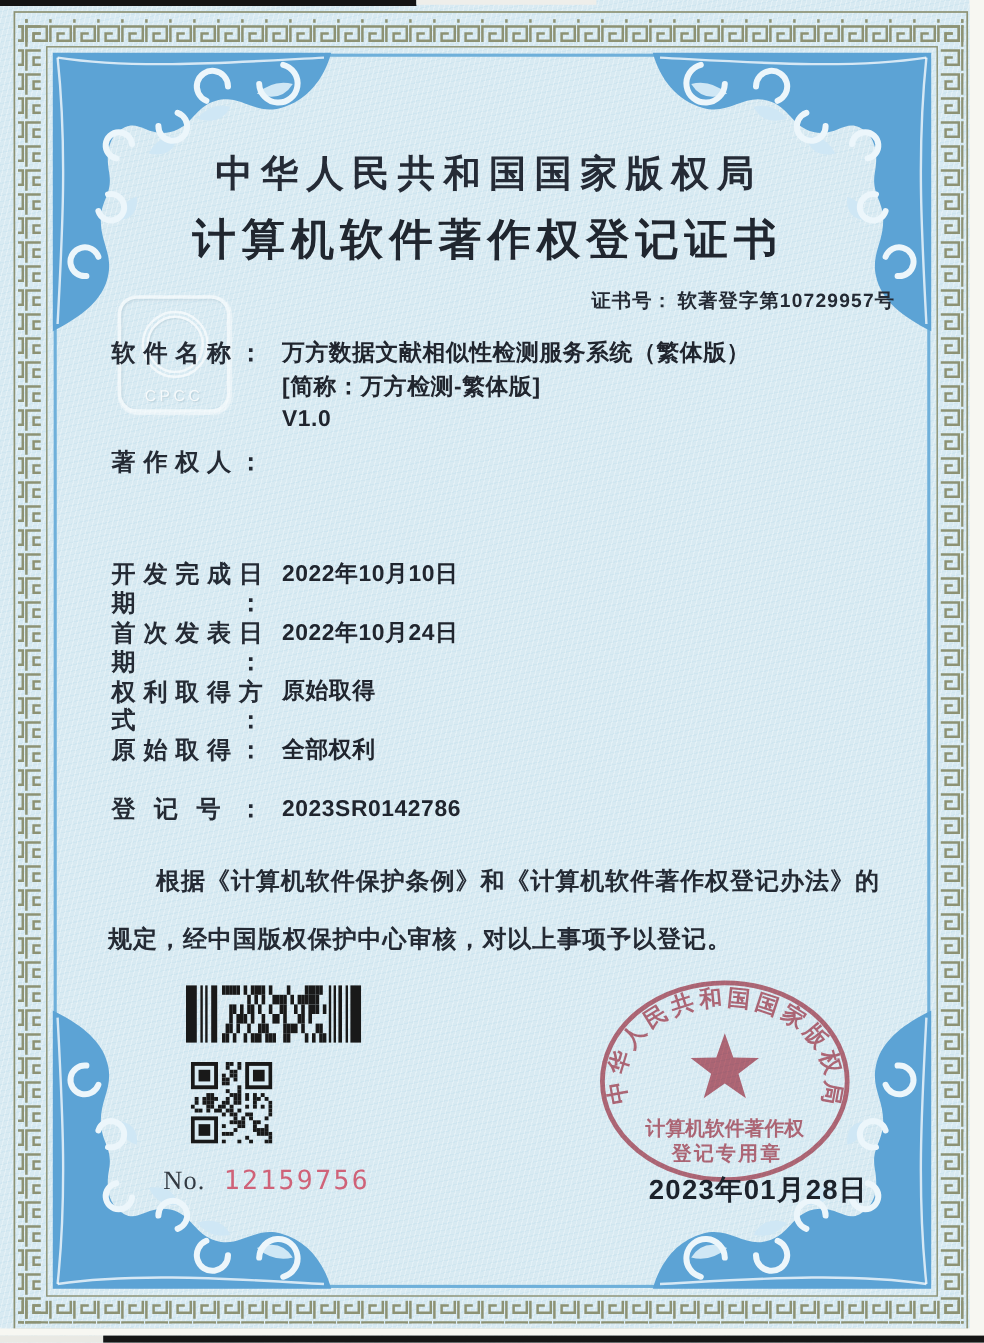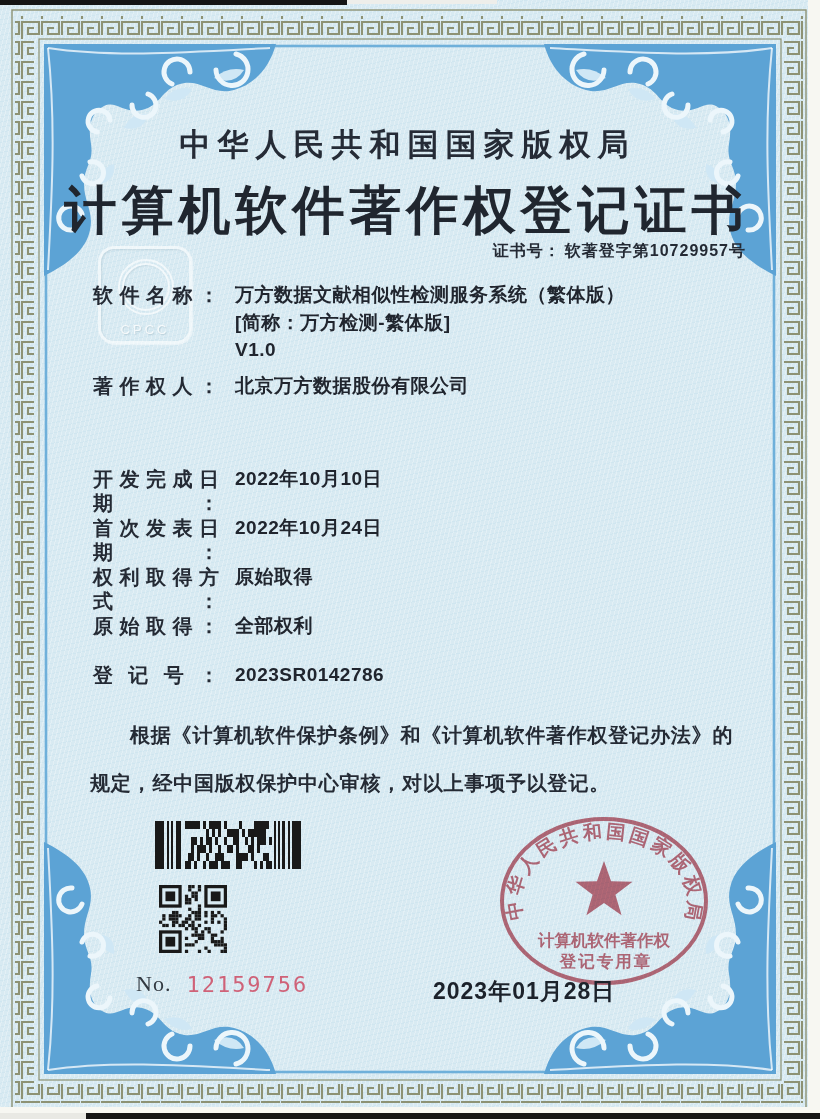--- a/index.html
+++ b/index.html
@@ -27,21 +27,21 @@
   .emboss .cpcc { position:absolute; bottom:4px; width:100%; text-align:center;
     font-size:13px; letter-spacing:3px; color:rgba(255,255,255,.8);
     text-shadow:1px 1px 1px rgba(130,160,175,.35); font-weight:400;margin-top:20px; }
 
   
   .authority { position:absolute; left:40px; right:52px; top:124px; text-align:center;
     font-family:"Liberation Serif","DejaVu Serif",serif; font-weight:700;
     font-size:31px; letter-spacing:7px; padding-left:7px; color:#252b36; }
   .cert-title { position:absolute; left:40px; right:52px; top:176px; text-align:center;
     font-family:"Liberation Serif","DejaVu Serif",serif; font-weight:700;
-    font-size:52px; letter-spacing:5px; padding-left:5px; color:#20262f; }
+    font-size:36px; letter-spacing:5px; padding-left:5px; color:#20262f; }
   .certno-line { position:absolute; top:241px; right:74px; display:flex; gap:4px;
     font-size:16px; font-weight:700; color:#242a34; letter-spacing:1px; }
 
   
   .rows { position:absolute; left:93px; top:0; width:660px; }
   .row { position:absolute; display:flex; align-items:flex-start; }
   .row .lab { display:inline-block; width:126px; font-size:20px; font-weight:700;
     color:#242a34; text-align:justify; text-align-last:justify; line-height:24px; flex:none; }
   .row .val { margin-left:16px; font-size:19px; font-weight:700; color:#20252e;
     letter-spacing:.5px; line-height:27.5px; white-space:pre-line; margin-top:-2px; }
@@ -56,21 +56,21 @@
   .qrcode  { position:absolute; left:159px; top:885px; }
   .serial { position:absolute; left:136px; top:971px; display:flex; align-items:center; }
   .serial .no { font-family:"Liberation Serif","DejaVu Serif",serif; font-size:22px;
     color:#333a42; letter-spacing:1px; }
   .serial .num { margin-left:15px; font-family:"DejaVu Sans Mono","Liberation Mono",monospace;
     font-size:22px; letter-spacing:2px; color:#cf6278; }
 
   
   .seal { position:absolute; left:494px; top:815px; width:220px; height:172px;
     mix-blend-mode:multiply; opacity:.92; }
-  .issue-date { position:absolute; left:433px; top:976px; width:245px; text-align:left;
+  .issue-date { position:absolute; left:478px; top:976px; width:245px; text-align:right;
     font-size:23px; font-weight:700; color:#1c222b; letter-spacing:1px; }
 
   
   .edge-right  { position:absolute; top:0; left:808px; width:12px; height:1119px; background:#f7f7f2; }
   .edge-bottom-white { position:absolute; left:0; top:1107px; width:820px; height:6px; background:#f7f7f2; }
   .edge-bottom-black { position:absolute; left:86px; top:1113px; width:734px; height:6px; background:#161616; }
   .edge-bottom-corner { position:absolute; left:0; top:1113px; width:86px; height:6px; background:#e9e9e4; }
   .edge-top-black { position:absolute; left:0; top:0; width:347px; height:5px; background:#141414; }
   .edge-top-white { position:absolute; left:347px; top:0; width:150px; height:4px; background:#eeeeea; }
 </style>
@@ -133,21 +133,20 @@
 
   <div class="rows">
     <div class="row" style="top:283px">
       <span class="lab">软件名称：</span>
       <span class="val">万方数据文献相似性检测服务系统（繁体版）
 [简称：万方检测-繁体版]
 V1.0</span>
     </div>
     <div class="row" style="top:374px">
       <span class="lab">著作权人：</span>
-      <span class="val">北京万方数据股份有限公司</span>
     </div>
     <div class="row" style="top:467px">
       <span class="lab">开发完成日期：</span>
       <span class="val">2022年10月10日</span>
     </div>
     <div class="row" style="top:516px">
       <span class="lab">首次发表日期：</span>
       <span class="val">2022年10月24日</span>
     </div>
     <div class="row" style="top:565px">

